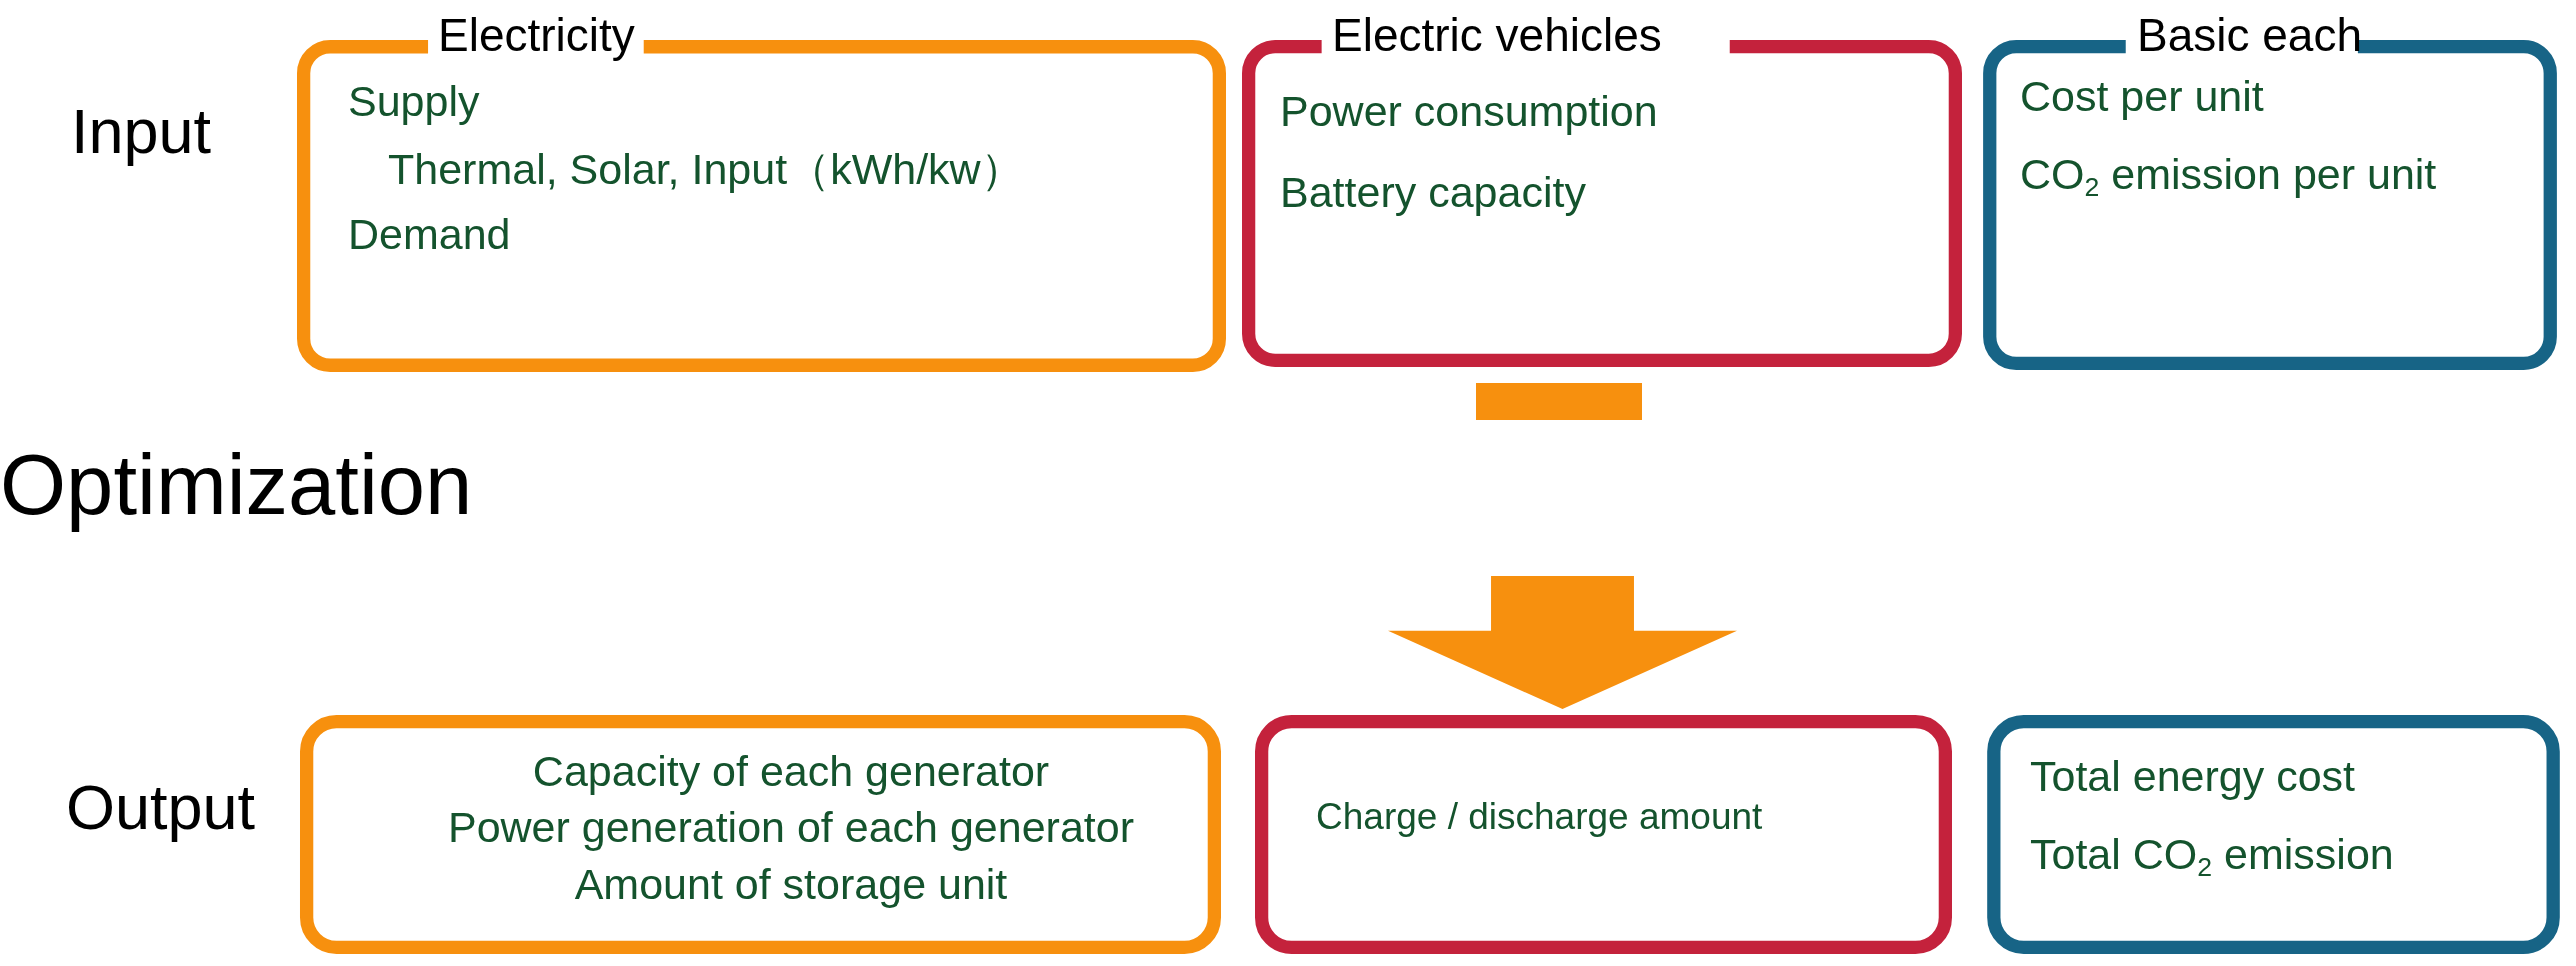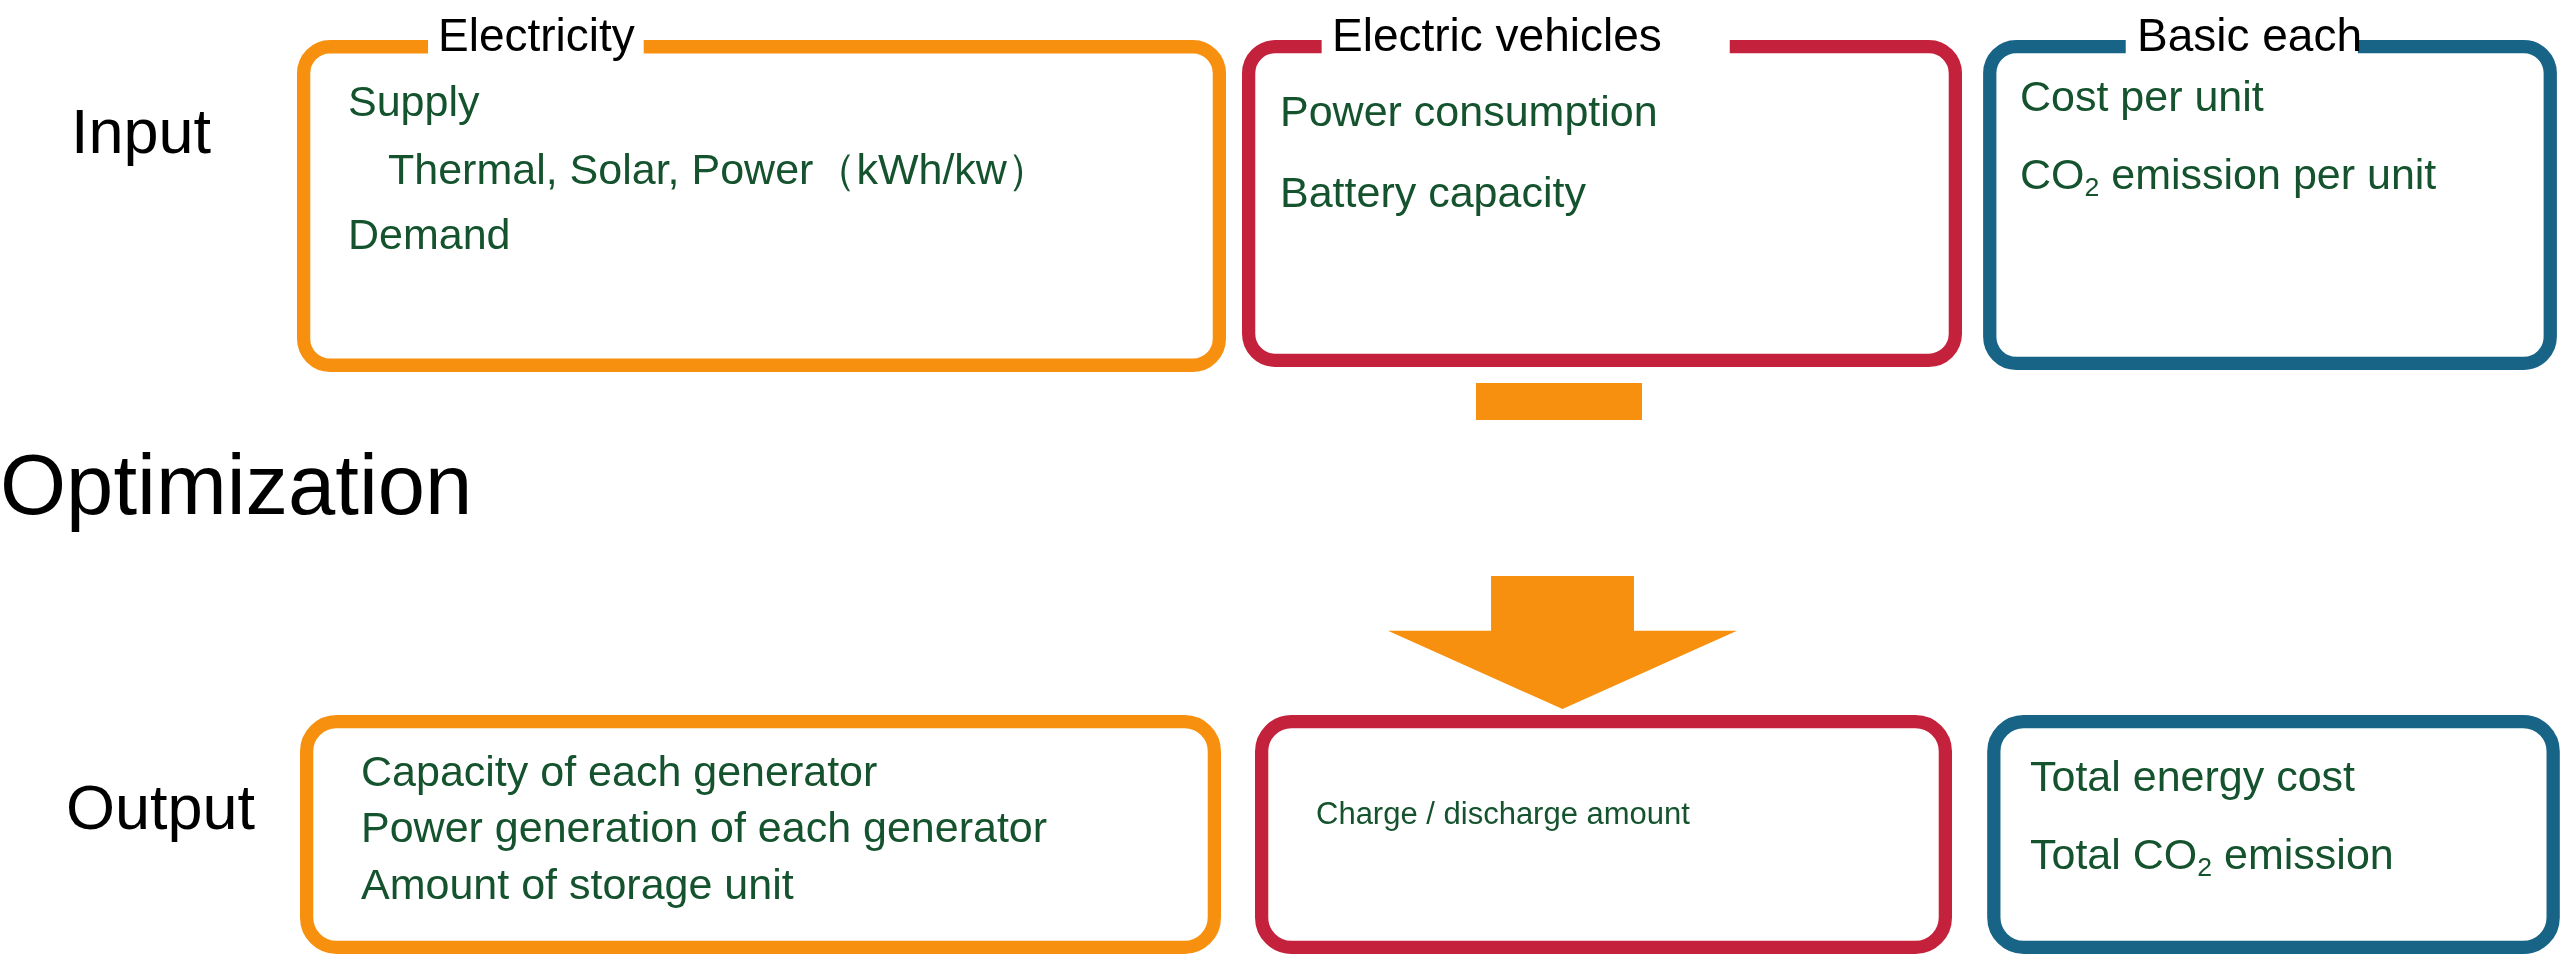--- a/index.html
+++ b/index.html
@@ -82,25 +82,25 @@
   #el-lines .l1 { margin-bottom: 25px; }
   #el-lines .l2 { margin-left: 91px; margin-bottom: 21.6px; }
 
   #ev-lines { top: 50px; left: 0; }
   #ev-lines .line { margin-left: 38px; margin-bottom: 38px; }
 
   #basic-lines { top: 35px; left: 0; }
   #basic-lines .line { margin-left: 37px; margin-bottom: 35px; }
 
   
-  #outgen-lines { top: 35px; left: 0; }
+  #outgen-lines { top: 35px; left: 0; text-align: center; }
   #outgen-lines .line { margin-left: 61px; margin-bottom: 13.3px; font-size: 43px; }
 
   #outcharge-lines { top: 83px; left: 0; }
-  #outcharge-lines .line { margin-left: 61px; font-size: 31px; }
+  #outcharge-lines .line { margin-left: 61px; font-size: 37px; }
 
   #outtotals-lines { top: 40px; left: 0; }
   #outtotals-lines .line { margin-left: 43px; margin-bottom: 35px; font-size: 43px; }
 
   
   #arrow-stub {
     position: absolute;
     left: 1476px;
     top: 383px;
     width: 166px;
@@ -135,21 +135,21 @@
   <div class="row-label" id="output-label">Output</div>
 
   <div class="box" id="box-electricity">
     <svg class="frame" width="929" height="332" viewBox="0 0 1120 400">
       <path d="M 158 8 L 40 8 A 32 32 0 0 0 8 40 L 8 360 A 32 32 0 0 0 40 392
                L 1080 392 A 32 32 0 0 0 1112 360 L 1112 40 A 32 32 0 0 0 1080 8 L 418 8" fill="none" stroke="#F7900E" stroke-width="16" stroke-linecap="butt"></path>
     </svg>
     <div class="box-title">Electricity</div>
     <div class="box-body" id="el-lines">
       <div class="line l1">Supply</div>
-      <div class="line l2">Thermal, Solar, Power（kWh/kw）</div>
+      <div class="line l2">Thermal, Solar, Input（kWh/kw）</div>
       <div class="line l3">Demand</div>
     </div>
   </div>
 
   <div class="box" id="box-ev">
     <svg class="frame" width="720" height="327" viewBox="0 0 868 394">
       <path d="M 96 8 L 40 8 A 32 32 0 0 0 8 40 L 8 354 A 32 32 0 0 0 40 386
                L 828 386 A 32 32 0 0 0 860 354 L 860 40 A 32 32 0 0 0 828 8 L 588 8" fill="none" stroke="#C4223C" stroke-width="16" stroke-linecap="butt"></path>
     </svg>
     <div class="box-title">Electric vehicles</div>

